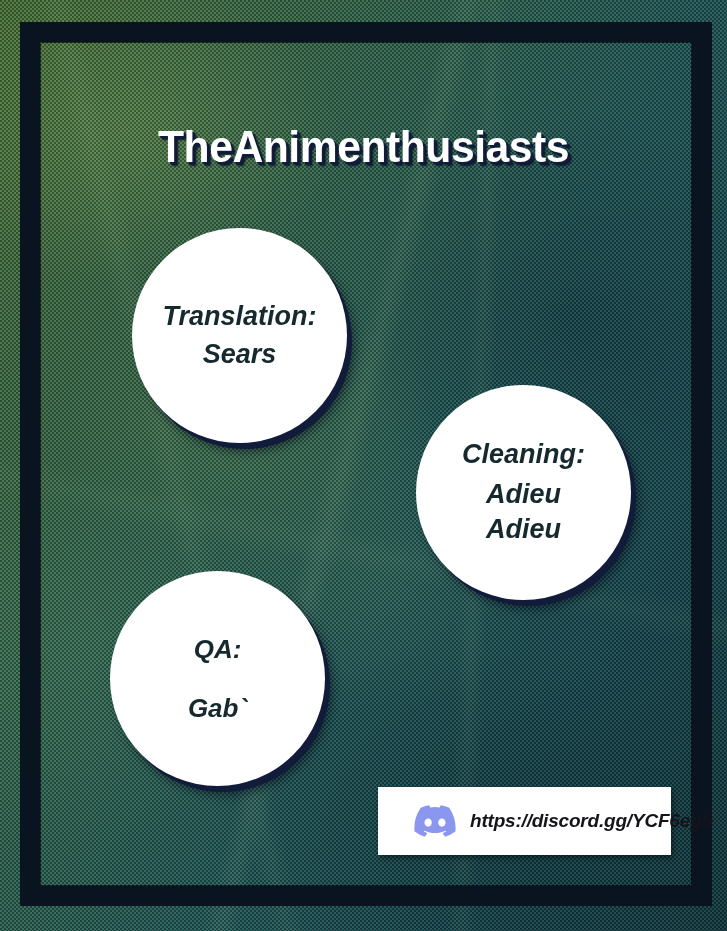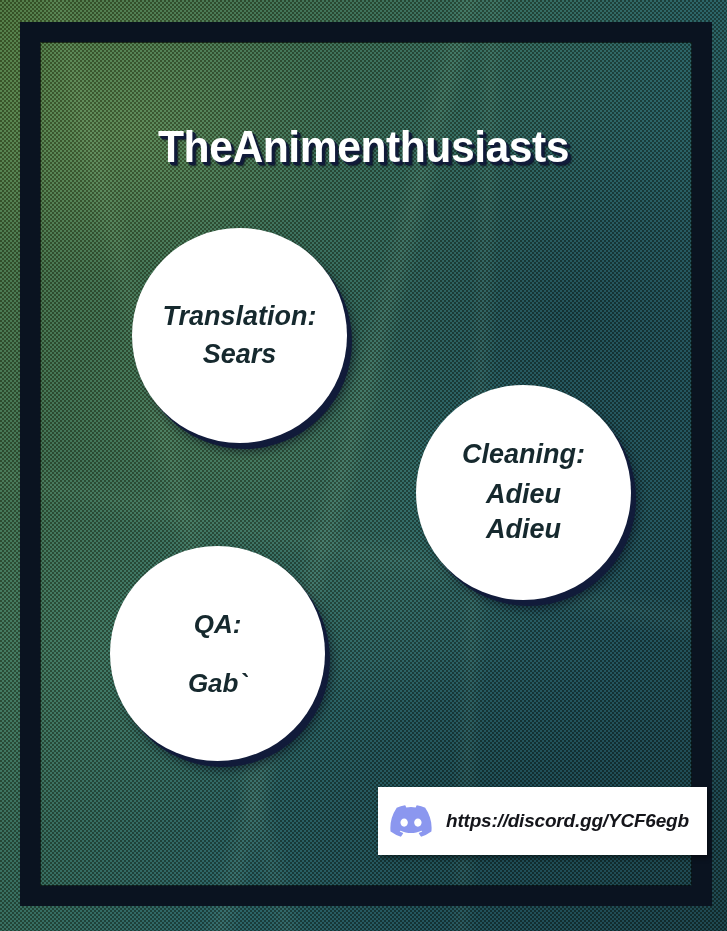--- a/index.html
+++ b/index.html
@@ -151,38 +151,38 @@
 
   #circle-cleaning {
     left: 376px; top: 343px;
     width: 215px; height: 215px;
     font-size: 27px;
   }
   #circle-cleaning .role { margin-bottom: 6px; }
   #circle-cleaning .name { line-height: 1.3; }
 
   #circle-qa {
-    left: 70px;  top: 504px;
+    left: 70px;  top: 529px;
     width: 215px; height: 215px;
     font-size: 26px;
   }
   #circle-qa .role { margin-bottom: 26px; }
 
   
   #discord-bar {
     position: absolute;
     left: 338px;
     top: 745px;
-    width: 329px;
+    width: 293px;
     height: 68px;
     background: #ffffff;
     display: flex;
     align-items: center;
     gap: 14px;
-    padding-left: 12px;
+    padding-left: 36px;
     box-sizing: border-box;
     box-shadow: 2px 3px 5px rgba(0,0,0,0.45);
   }
   #discord-icon { flex: 0 0 auto; display: block; }
   #discord-url {
     font-size: 19px;
     font-style: italic;
     font-weight: bold;
     color: #14151a;
     letter-spacing: -0.2px;

